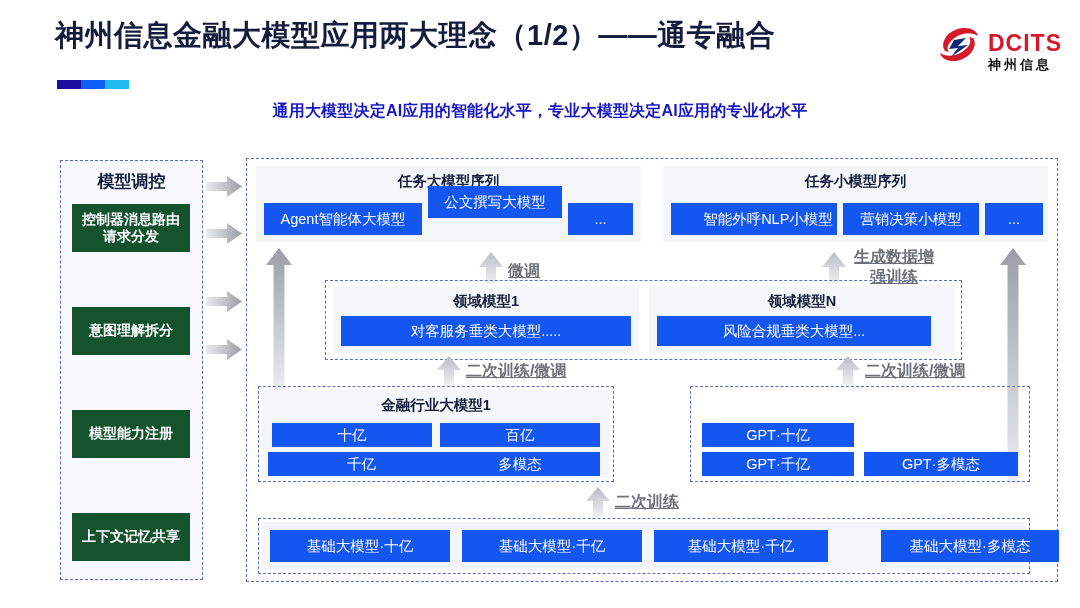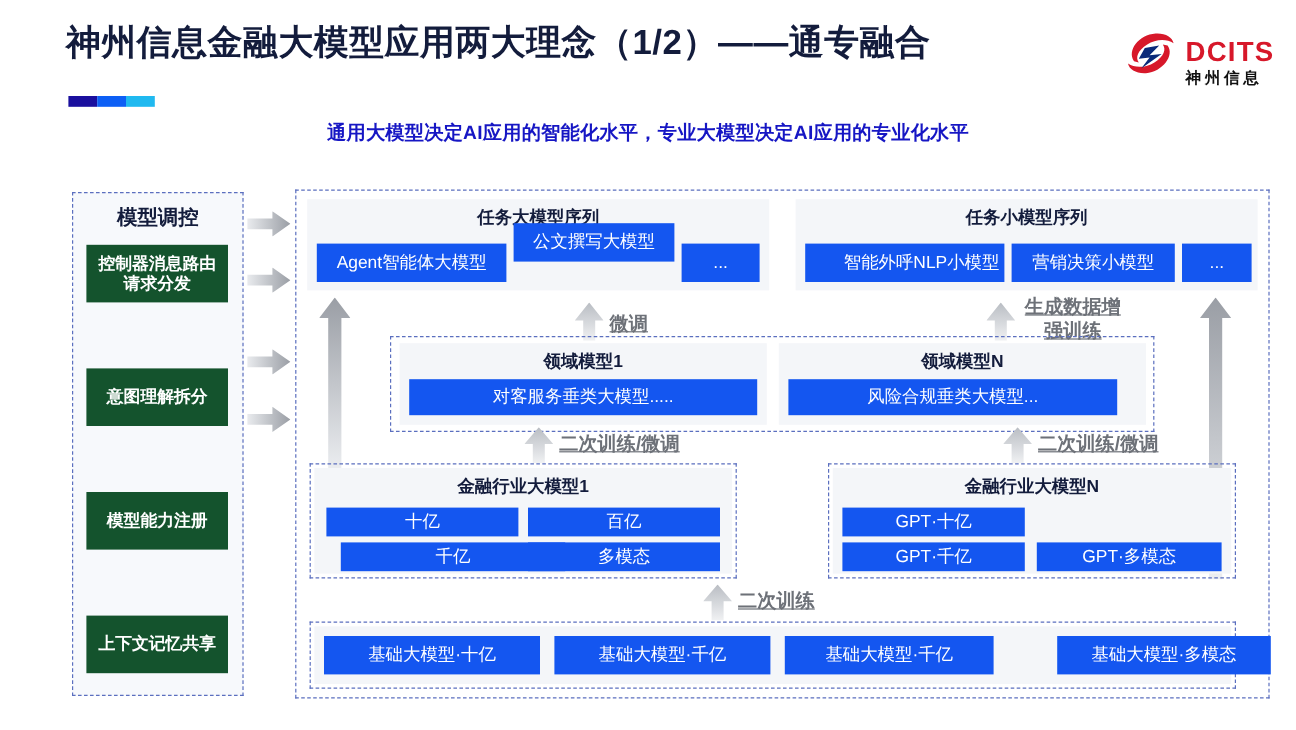--- a/index.html
+++ b/index.html
@@ -230,27 +230,24 @@
     </svg>
   </div>
   <div class="alabel" style="left:865px;top:361px;">二次训练/微调</div>
 
   <div class="dashbox" style="left:258px;top:386px;width:356px;height:96px;"></div>
   <div class="panel" style="left:262px;top:390px;width:348px;height:88px;">
     <div class="panel-title">金融行业大模型1</div>
   </div>
   <div class="bluebox" style="left:272px;top:423px;width:160px;height:24px;">十亿</div>
   <div class="bluebox" style="left:440px;top:423px;width:160px;height:24px;">百亿</div>
-  <div class="bluebox" style="left:284px;top:452px;width:187px;height:24px;">千亿</div>
+  <div class="bluebox" style="left:268px;top:452px;width:187px;height:24px;">千亿</div>
   <div class="bluebox" style="left:440px;top:452px;width:160px;height:24px;">多模态</div>
 
   <div class="dashbox" style="left:690px;top:386px;width:340px;height:96px;"></div>
-  <div class="panel" style="left:694px;top:390px;width:332px;height:88px;">
-    <div class="panel-title">金融行业大模型N</div>
-  </div>
   <div class="bluebox" style="left:702px;top:423px;width:152px;height:24px;">GPT·十亿</div>
   <div class="bluebox" style="left:702px;top:452px;width:152px;height:24px;">GPT·千亿</div>
   <div class="bluebox" style="left:864px;top:452px;width:154px;height:24px;">GPT·多模态</div>
 
   <div class="varrow" style="left:586px;top:487px;">
     <svg width="24" height="30" viewBox="0 0 24 30">
       <path d="M12 0 L24 14 L17 14 L17 30 L7 30 L7 14 L0 14 Z" fill="url(#vg2)"></path>
     </svg>
   </div>
   <div class="alabel" style="left:615px;top:492px;">二次训练</div>

